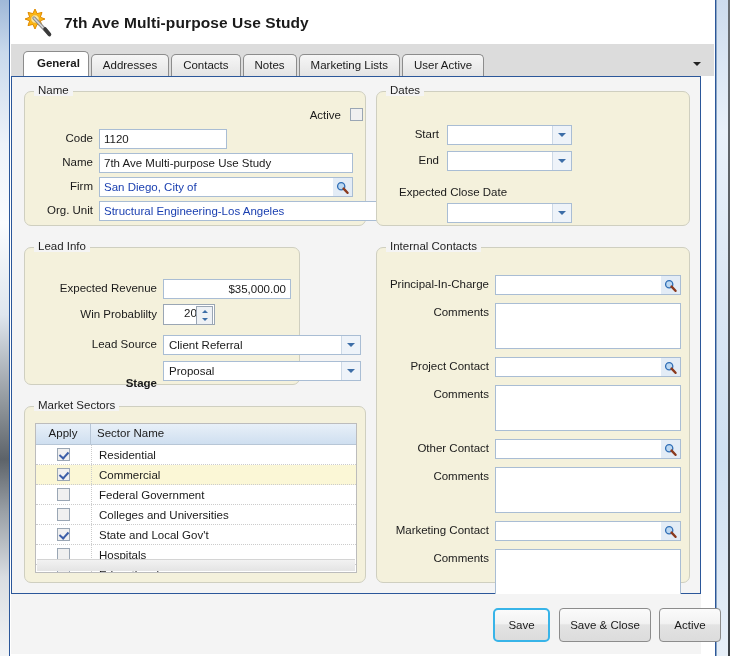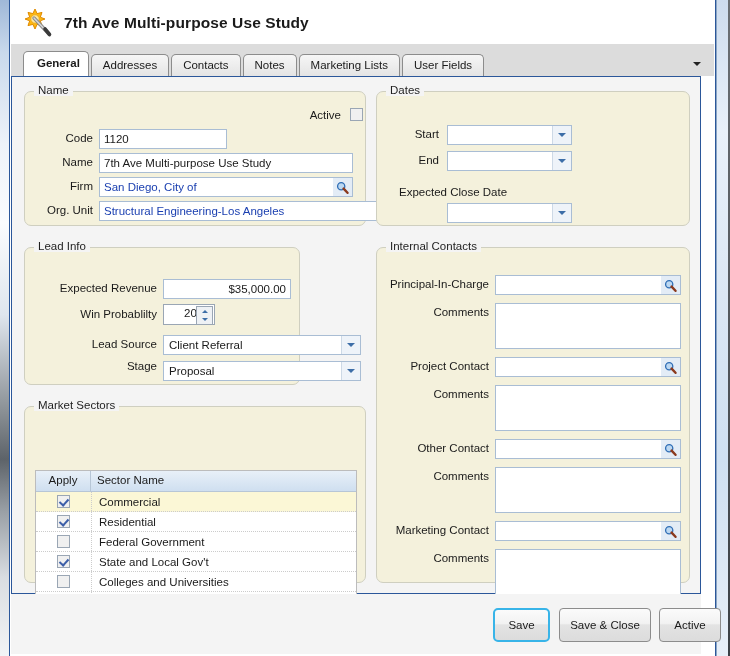--- a/index.html
+++ b/index.html
@@ -302,21 +302,21 @@
     <div id="title-text">7th Ave Multi-purpose Use Study</div>
   </div>
 
   <div id="tabstrip">
     <div class="tabs-row">
       <div class="tab active"><span>General</span></div>
       <div class="tab"><span>Addresses</span></div>
       <div class="tab"><span>Contacts</span></div>
       <div class="tab"><span>Notes</span></div>
       <div class="tab"><span>Marketing Lists</span></div>
-      <div class="tab"><span>User Fields</span></div>
+      <div class="tab"><span>User Active</span></div>
     </div>
     <div id="tab-dropdown">
       <span class="caret dark"></span>
     </div>
   </div>
 
   <div id="content-panel">
 
     <div class="groupbox" style="left:12px; top:14px; width:342px; height:135px;">
       <div class="gb-title">Name</div>
@@ -401,67 +401,67 @@
       </div>
 
       <div class="lbl" style="left:10px; top:90px; width:122px;">Lead Source</div>
       <div class="combo" style="left:138px; top:87px; width:198px;">
         <span>Client Referral</span>
         <span class="arrow-btn">
             <span class="caret"></span>
           </span>
       </div>
 
-      <div class="lbl" style="left:10px; top:112px; width:122px;">Stage</div>
+      <div class="lbl" style="left:10px; top:129px; width:122px;font-weight:bold;">Stage</div>
       <div class="combo" style="left:138px; top:113px; width:198px;">
         <span>Proposal</span>
         <span class="arrow-btn">
             <span class="caret"></span>
           </span>
       </div>
     </div>
 
     <div class="groupbox" style="left:12px; top:329px; width:342px; height:177px;">
       <div class="gb-title">Market Sectors</div>
 
-      <div id="sector-grid" style="left:10px; top:16px; width:322px; height:150px;margin-top:47px;">
+      <div id="sector-grid" style="left:10px; top:16px; width:322px; height:150px;">
         <div class="ghead">
           <div class="hc apply">Apply</div>
           <div class="hc">Sector Name</div>
         </div>
 
+        <div class="grow">
+          <div class="cc">
+              <span class="cbox checked"></span>
+            </div>
+          <div class="nc">Residential</div>
+        </div>
         <div class="grow sel">
           <div class="cc">
               <span class="cbox checked"></span>
             </div>
           <div class="nc">Commercial</div>
         </div>
         <div class="grow">
           <div class="cc">
+              <span class="cbox"></span>
+            </div>
+          <div class="nc">Federal Government</div>
+        </div>
+        <div class="grow">
+          <div class="cc">
+              <span class="cbox"></span>
+            </div>
+          <div class="nc">Colleges and Universities</div>
+        </div>
+        <div class="grow">
+          <div class="cc">
               <span class="cbox checked"></span>
             </div>
-          <div class="nc">Residential</div>
-        </div>
-        <div class="grow">
-          <div class="cc">
-              <span class="cbox"></span>
-            </div>
-          <div class="nc">Federal Government</div>
-        </div>
-        <div class="grow">
-          <div class="cc">
-              <span class="cbox checked"></span>
-            </div>
           <div class="nc">State and Local Gov't</div>
-        </div>
-        <div class="grow">
-          <div class="cc">
-              <span class="cbox"></span>
-            </div>
-          <div class="nc">Colleges and Universities</div>
         </div>
         <div class="grow">
           <div class="cc">
               <span class="cbox"></span>
             </div>
           <div class="nc">Hospitals</div>
         </div>
         <div class="grow" style="border-bottom:none;">
           <div class="cc">
               <span class="cbox"></span>

